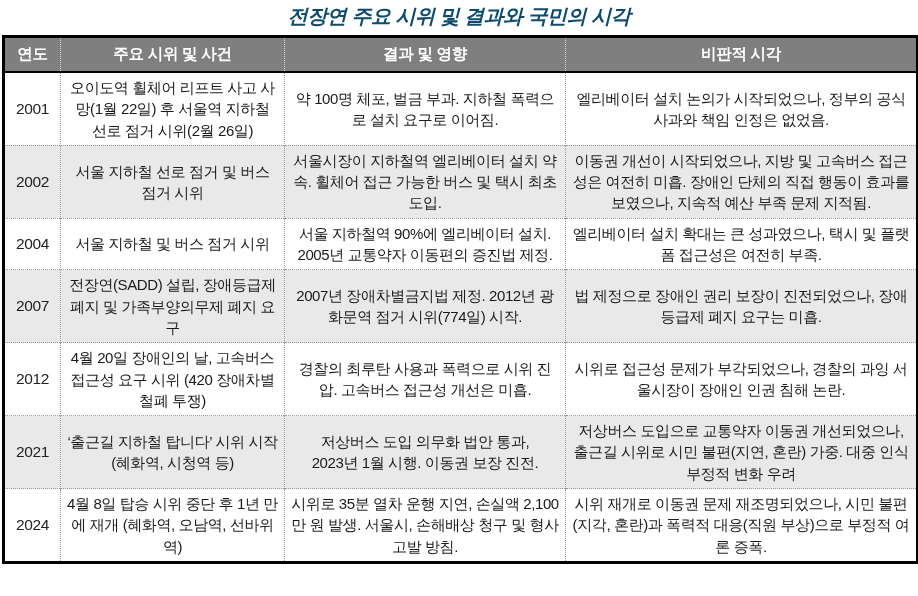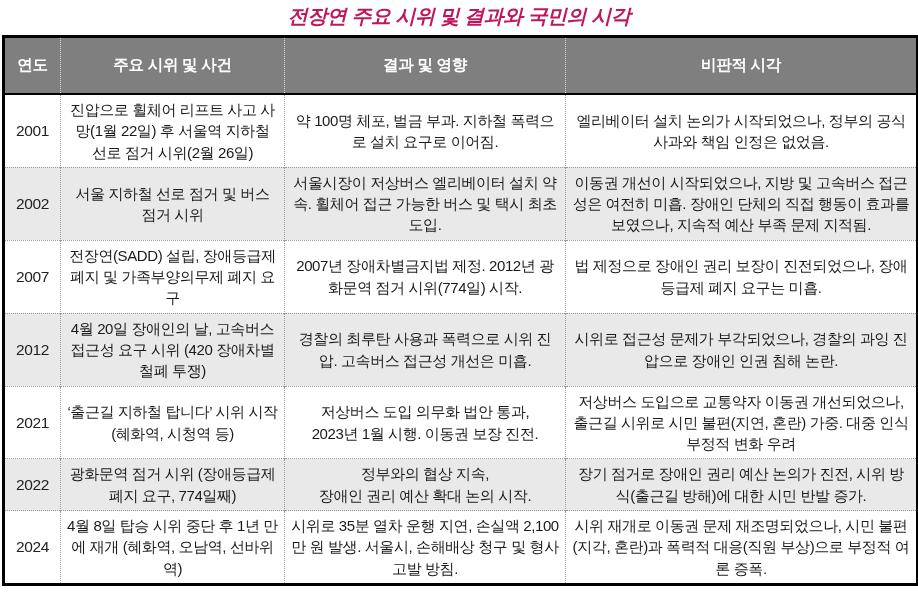--- a/index.html
+++ b/index.html
@@ -3,36 +3,36 @@
 <meta charset="utf-8">
 <style>
   html,body{margin:0;padding:0;background:#fff;}
   body{
     width:918px;height:596px;overflow:hidden;
     font-family:"Liberation Sans","DejaVu Sans",sans-serif;
     color:#1a1a1a;
   }
   .page-title{
     font-size:20px;font-weight:bold;font-style:italic;
-    text-align:center;margin:3px 0 5px 0;color:#be185d;
+    text-align:center;margin:3px 0 5px 0;color:#0c4a6e;
     letter-spacing:-0.5px;
   }
   table.main-table{
     width:914px;margin:0 2px;
     border-collapse:collapse;table-layout:fixed;
     border:3px solid #000;
     font-size:15px;
   }
   col.c-year{width:57px;}
   col.c-event{width:224px;}
   col.c-result{width:281px;}
   col.c-critique{width:352px;}
   thead th{
     background:#7f7f7f;color:#fff;font-weight:bold;font-size:15.5px;
-    padding:17px 4px;text-align:center;
+    padding:6px 4px;text-align:center;
     border-bottom:2px solid #000;
     border-left:1px dotted #d9d9d9;
     letter-spacing:-0.3px;
   }
   thead th:first-child{border-left:none;}
   tbody td{
     padding:4px 6px;text-align:center;vertical-align:middle;
     border-top:1px dotted #9a9a9a;
     border-left:1px dotted #9a9a9a;
     line-height:1.42;letter-spacing:-0.4px;
@@ -60,55 +60,54 @@
     <tr>
       <th>연도</th>
       <th>주요 시위 및 사건</th>
       <th>결과 및 영향</th>
       <th>비판적 시각</th>
     </tr>
   </thead>
   <tbody>
     <tr>
       <td class="year-cell">2001</td>
-      <td>진압으로 휠체어 리프트 사고 사망(1월 22일) 후 서울역 지하철 선로 점거 시위(2월 26일)</td>
+      <td>오이도역 휠체어 리프트 사고 사망(1월 22일) 후 서울역 지하철 선로 점거 시위(2월 26일)</td>
       <td>약 100명 체포, 벌금 부과. 지하철 폭력으로 설치 요구로 이어짐.</td>
       <td>엘리베이터 설치 논의가 시작되었으나, 정부의 공식 사과와 책임 인정은 없었음.</td>
     </tr>
     <tr>
       <td class="year-cell">2002</td>
       <td>서울 지하철 선로 점거 및 버스 점거 시위</td>
-      <td>서울시장이 저상버스 엘리베이터 설치 약속. 휠체어 접근 가능한 버스 및 택시 최초 도입.</td>
+      <td>서울시장이 지하철역 엘리베이터 설치 약속. 휠체어 접근 가능한 버스 및 택시 최초 도입.</td>
       <td>이동권 개선이 시작되었으나, 지방 및 고속버스 접근성은 여전히 미흡. 장애인 단체의 직접 행동이 효과를 보였으나, 지속적 예산 부족 문제 지적됨.</td>
+    </tr>
+    <tr>
+      <td class="year-cell">2004</td>
+      <td>서울 지하철 및 버스 점거 시위</td>
+      <td>서울 지하철역 90%에 엘리베이터 설치. 2005년 교통약자 이동편의 증진법 제정.</td>
+      <td>엘리베이터 설치 확대는 큰 성과였으나, 택시 및 플랫폼 접근성은 여전히 부족.</td>
     </tr>
     <tr>
       <td class="year-cell">2007</td>
       <td>전장연(SADD) 설립, 장애등급제 폐지 및 가족부양의무제 폐지 요구</td>
       <td>2007년 장애차별금지법 제정. 2012년 광화문역 점거 시위(774일) 시작.</td>
       <td>법 제정으로 장애인 권리 보장이 진전되었으나, 장애등급제 폐지 요구는 미흡.</td>
     </tr>
     <tr>
       <td class="year-cell">2012</td>
       <td>4월 20일 장애인의 날, 고속버스 접근성 요구 시위 (420 장애차별 철폐 투쟁)</td>
       <td>경찰의 최루탄 사용과 폭력으로 시위 진압. 고속버스 접근성 개선은 미흡.</td>
-      <td>시위로 접근성 문제가 부각되었으나, 경찰의 과잉 진압으로 장애인 인권 침해 논란.</td>
+      <td>시위로 접근성 문제가 부각되었으나, 경찰의 과잉 서울시장이 장애인 인권 침해 논란.</td>
     </tr>
     <tr>
       <td class="year-cell">2021</td>
       <td>‘출근길 지하철 탑니다’ 시위 시작 (혜화역, 시청역 등)</td>
       <td>저상버스 도입 의무화 법안 통과,
 2023년 1월 시행. 이동권 보장 진전.</td>
       <td>저상버스 도입으로 교통약자 이동권 개선되었으나, 출근길 시위로 시민 불편(지연, 혼란) 가중. 대중 인식 부정적 변화 우려</td>
-    </tr>
-    <tr>
-      <td class="year-cell">2022</td>
-      <td>광화문역 점거 시위 (장애등급제 폐지 요구, 774일째)</td>
-      <td>정부와의 협상 지속,
-장애인 권리 예산 확대 논의 시작.</td>
-      <td>장기 점거로 장애인 권리 예산 논의가 진전, 시위 방식(출근길 방해)에 대한 시민 반발 증가.</td>
     </tr>
     <tr>
       <td class="year-cell">2024</td>
       <td>4월 8일 탑승 시위 중단 후 1년 만에 재개 (혜화역, 오남역, 선바위역)</td>
       <td>시위로 35분 열차 운행 지연, 손실액 2,100만 원 발생. 서울시, 손해배상 청구 및 형사고발 방침.</td>
       <td>시위 재개로 이동권 문제 재조명되었으나, 시민 불편(지각, 혼란)과 폭력적 대응(직원 부상)으로 부정적 여론 증폭.</td>
     </tr>
   </tbody>
 </table>
 

